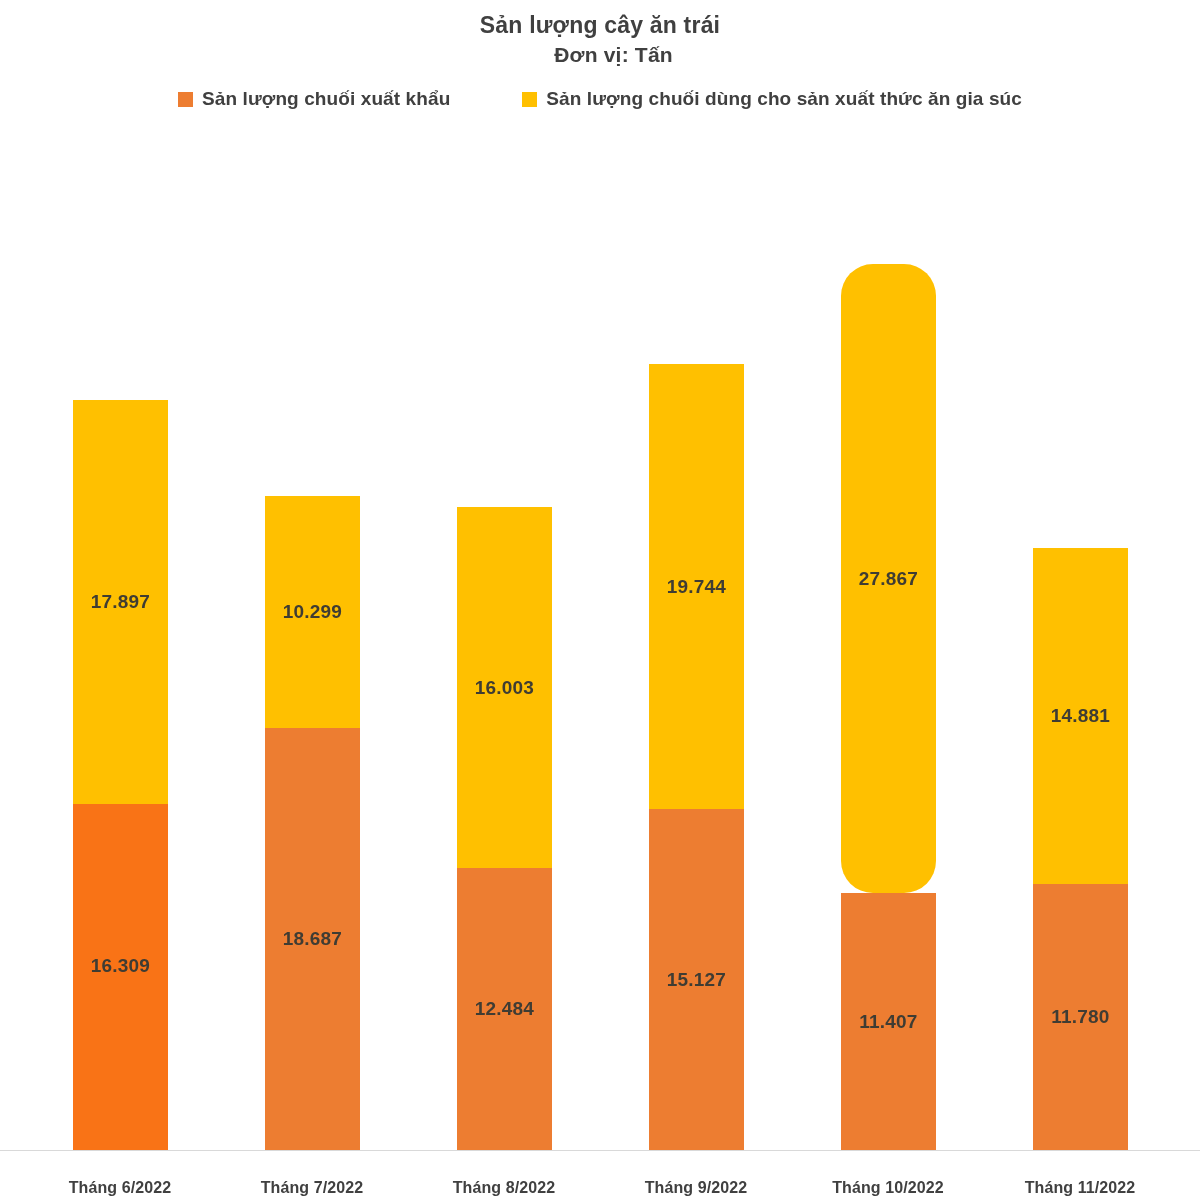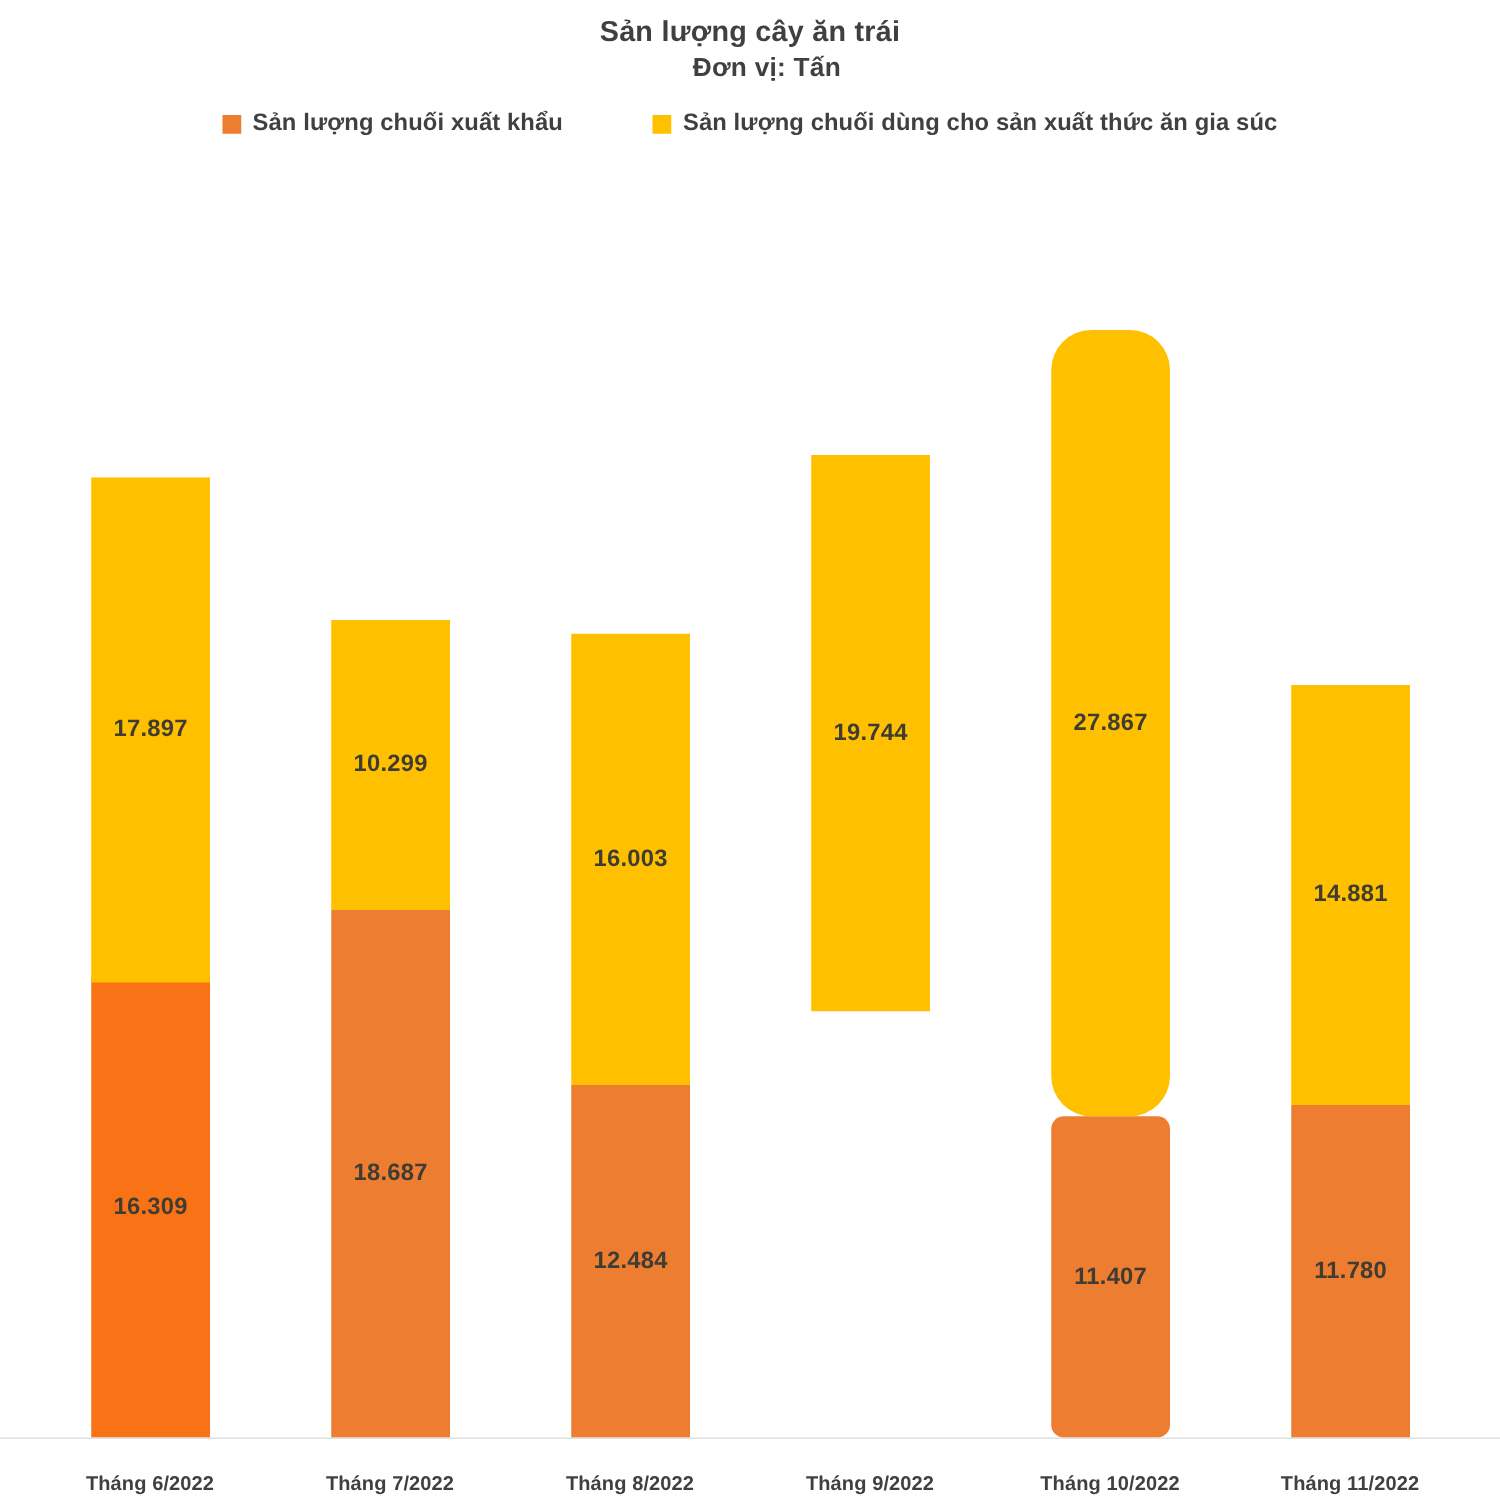--- a/index.html
+++ b/index.html
@@ -143,47 +143,50 @@
       <span class="legend-swatch" style="background:#FFC000"></span>
       <span class="legend-label">Sản lượng chuối dùng cho sản xuất thức ăn gia súc</span>
     </div>
   </div>
 
   <div class="plot-area" id="plot-area">
       <div class="bar-group" style="left: 73px; width: 95px; height: 772px;">
         <div class="bar-seg" style="background: #f97316; bottom: 0px; height: 368px;">
           <span class="bar-value">16.309</span>
         </div>
-        <div class="bar-seg" style="background: rgb(255, 192, 0); bottom: 364px; height: 404px; align-items: center;">
+        <div class="bar-seg" style="background: rgb(255, 192, 0); bottom: 346px; height: 404px; align-items: center;">
           <span class="bar-value">17.897</span>
         </div>
       </div>
       <div class="bar-group" style="left: 265px; width: 95px; height: 654px;">
         <div class="bar-seg" style="background: rgb(237, 125, 49); bottom: 0px; height: 422px;">
           <span class="bar-value">18.687</span>
         </div>
         <div class="bar-seg" style="background: rgb(255, 192, 0); bottom: 422px; height: 232px;">
           <span class="bar-value">10.299</span>
         </div>
       </div>
       <div class="bar-group" style="left: 457px; width: 95px; height: 643px;">
         <div class="bar-seg" style="background: rgb(237, 125, 49); bottom: 0px; height: 282px;">
           <span class="bar-value">12.484</span>
         </div>
         <div class="bar-seg" style="background: rgb(255, 192, 0); bottom: 282px; height: 361px;">
           <span class="bar-value">16.003</span>
         </div>
       </div>
       <div class="bar-group" style="left: 649px; width: 95px; height: 787px;">
+        <div class="bar-seg" style="background: rgb(237, 125, 49); bottom: 0px; height: 341px;">
+          <span class="bar-value">15.127</span>
+        </div>
         <div class="bar-seg" style="background: rgb(255, 192, 0); bottom: 341px; height: 445px;">
           <span class="bar-value">19.744</span>
         </div>
       </div>
       <div class="bar-group" style="left: 841px; width: 95px; height: 886px;">
-        <div class="bar-seg" style="background: rgb(237, 125, 49); bottom: 0px; height: 257px; border-radius: 10px;">
+        <div class="bar-seg" style="background: rgb(237, 125, 49); bottom: 0px; height: 257px;">
           <span class="bar-value">11.407</span>
         </div>
         <div class="bar-seg" style="background: rgb(255, 192, 0); bottom: 257px; height: 629px; border-radius: 32px;">
           <span class="bar-value">27.867</span>
         </div>
       </div>
       <div class="bar-group" style="left: 1033px; width: 95px; height: 601px;">
         <div class="bar-seg" style="background: rgb(237, 125, 49); bottom: 0px; height: 266px;">
           <span class="bar-value">11.780</span>
         </div>

